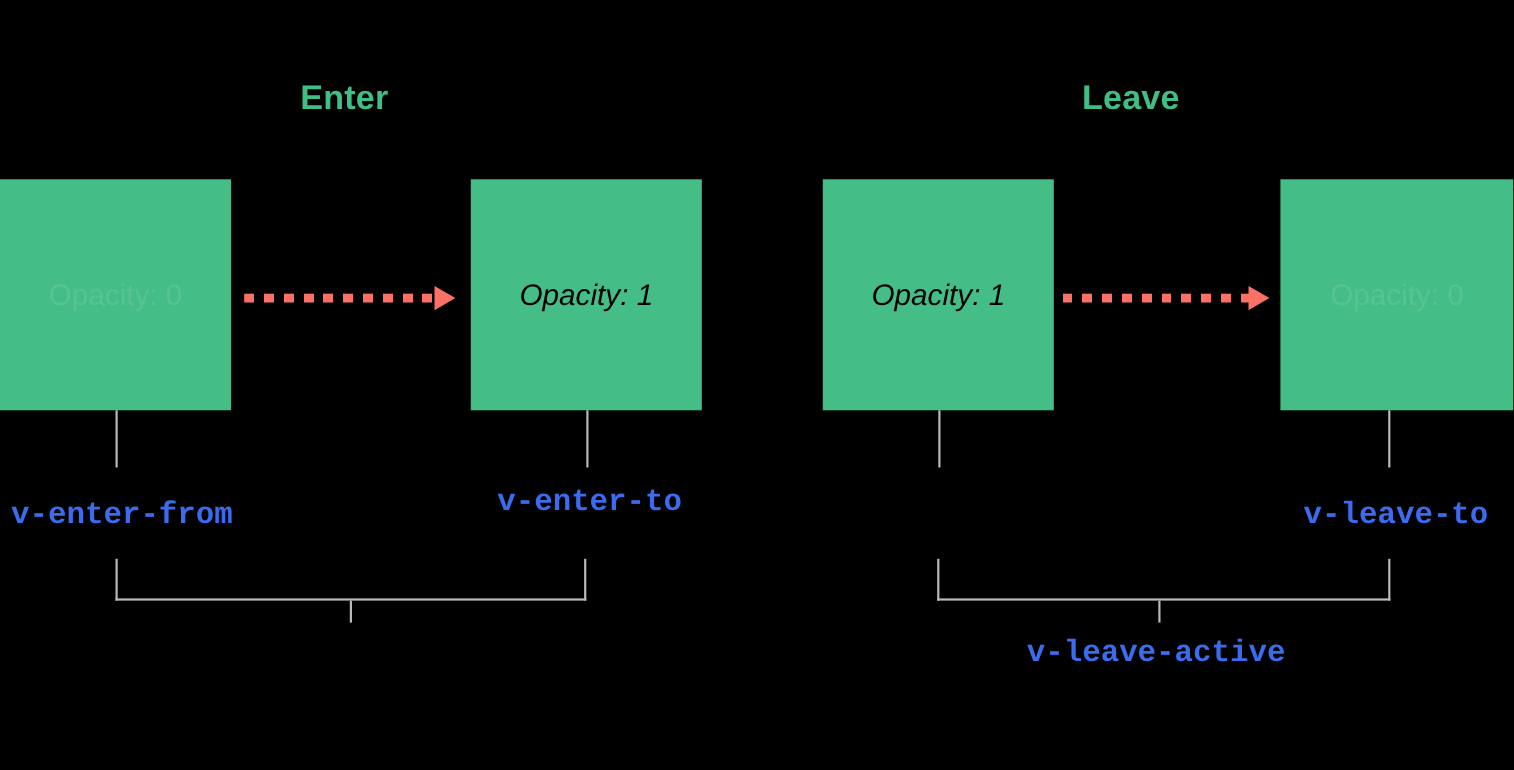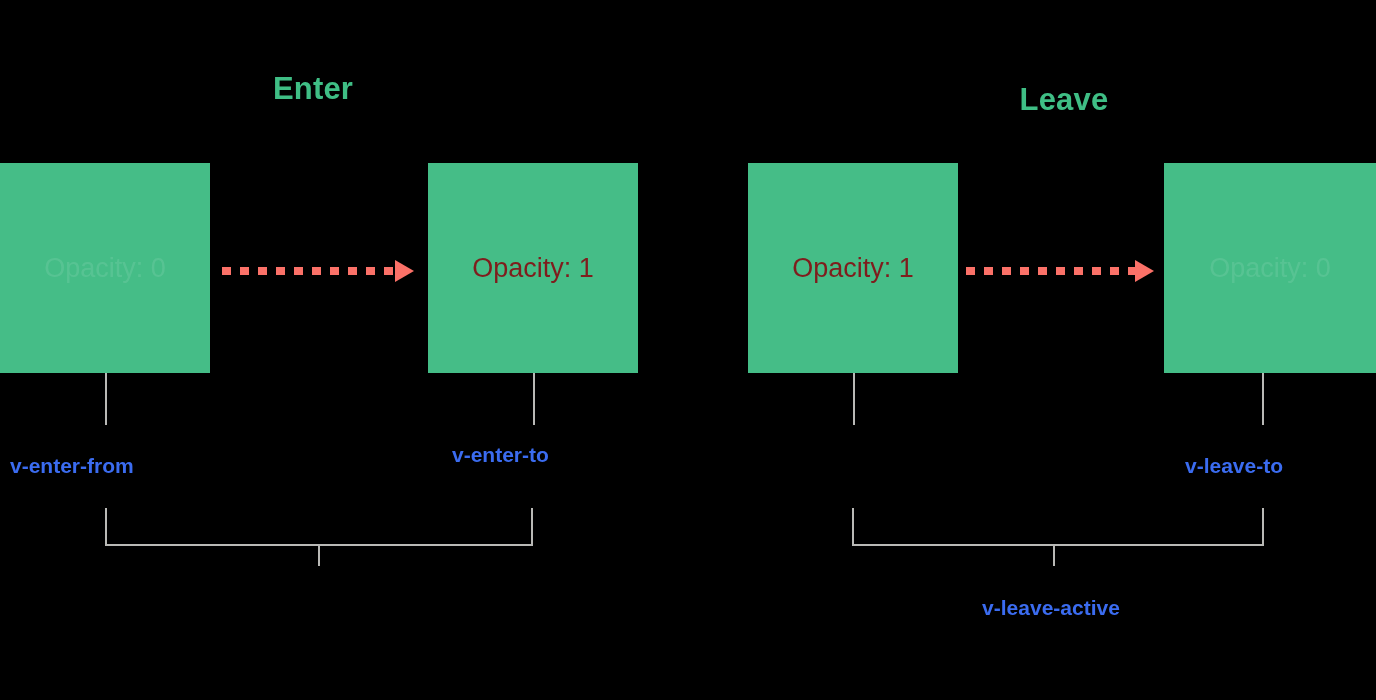--- a/index.html
+++ b/index.html
@@ -43,21 +43,21 @@
     align-items: center;
     justify-content: center;
   }
   .state-box .box-label {
     font-family: "Liberation Sans", sans-serif;
     font-size: 27px;
     font-weight: 400;
     line-height: 1;
     white-space: nowrap;
   }
-  .box-label.opaque  { color: #7f1d1d; }
+  .box-label.opaque  { color: #000000; font-style: italic; }
   .box-label.faded   { color: rgba(255,255,255,0.10); }
 
   
   .arrow {
     position: absolute;
     height: 14px;
     display: flex;
     align-items: center;
   }
   .arrow .shaft {
@@ -81,22 +81,22 @@
   
   .tick {
     position: absolute;
     width: 2px;
     background: #B9B9B6;
   }
 
   
   .class-label {
     position: absolute;
-    font-family: Liberation Sans, sans-serif;
-    font-size: 21px;
+    font-family: Liberation Mono, monospace;
+    font-size: 28px;
     font-weight: bold;
     color: #3B6CF0;
     white-space: nowrap;
     line-height: 1;
   }
   .class-label.center { transform: translateX(-50%); }
 
   
   .bracket {
     position: absolute;
@@ -111,21 +111,21 @@
     width: 2px;
     background: #B9B9B6;
   }
 </style>
 </head>
 <body>
 
 <div id="canvas">
 
   <div class="section-title" style="left:313px; top:73px;">Enter</div>
-  <div class="section-title" style="left:1064px; top:73px;margin-top:11px;">Leave</div>
+  <div class="section-title" style="left:1028px; top:73px;">Leave</div>
 
   <div class="state-box" style="left:0px; width:210px;">
     <span class="box-label faded">Opacity: 0</span>
   </div>
 
   <div class="state-box" style="left:428px; width:210px;">
     <span class="box-label opaque">Opacity: 1</span>
   </div>
 
   <div class="state-box" style="left:748px; width:210px;">
@@ -153,15 +153,15 @@
 
   <div class="class-label" style="left:10px; top:455px;">v-enter-from</div>
   <div class="class-label" style="left:452px; top:444px;">v-enter-to</div>
   <div class="class-label" style="left:1185px; top:455px;">v-leave-to</div>
 
   <div class="bracket" style="left:105px; top:508px; width:428px;"></div>
   <div class="bracket-stem" style="left:318px; top:546px; height:20px;"></div>
 
   <div class="bracket" style="left:852px; top:508px; width:412px;"></div>
   <div class="bracket-stem" style="left:1053px; top:546px; height:20px;"></div>
-  <div class="class-label center" style="left:1051px; top:581px;margin-top:16px;">v-leave-active</div>
+  <div class="class-label center" style="left:1051px; top:581px;">v-leave-active</div>
 
 </div>
 
 </body></html>

